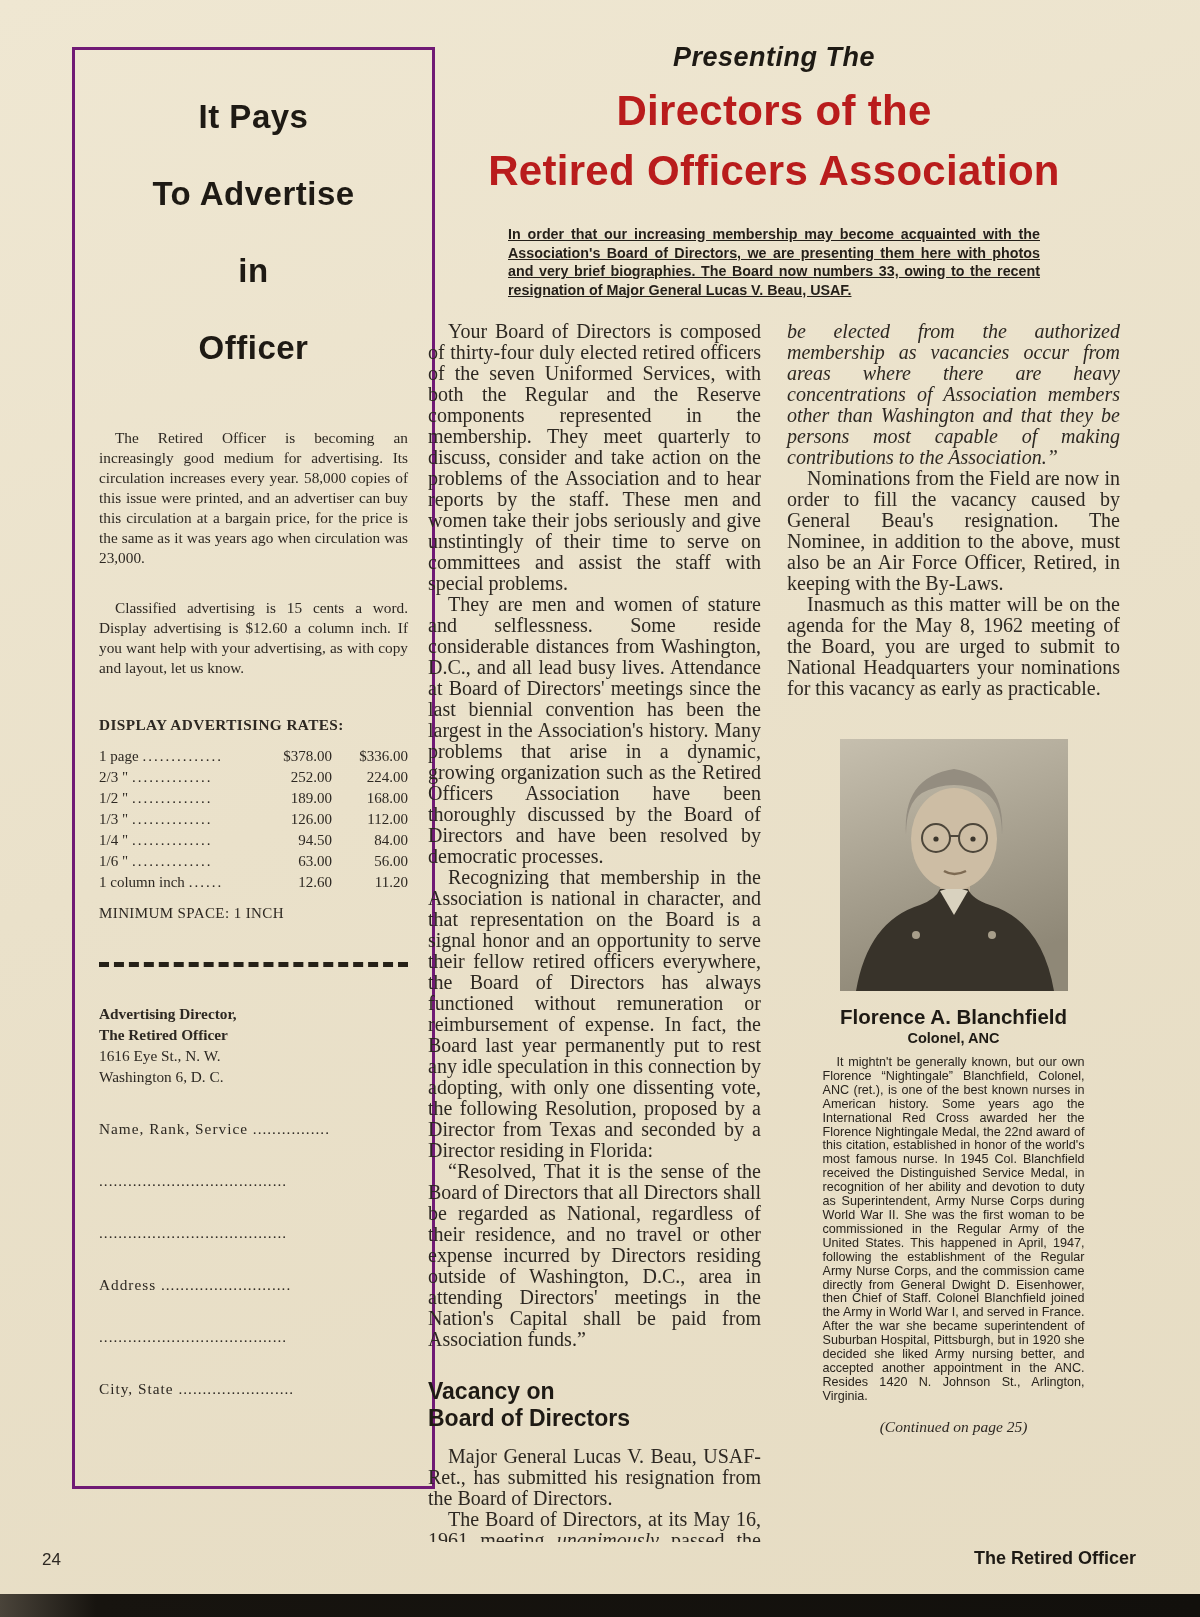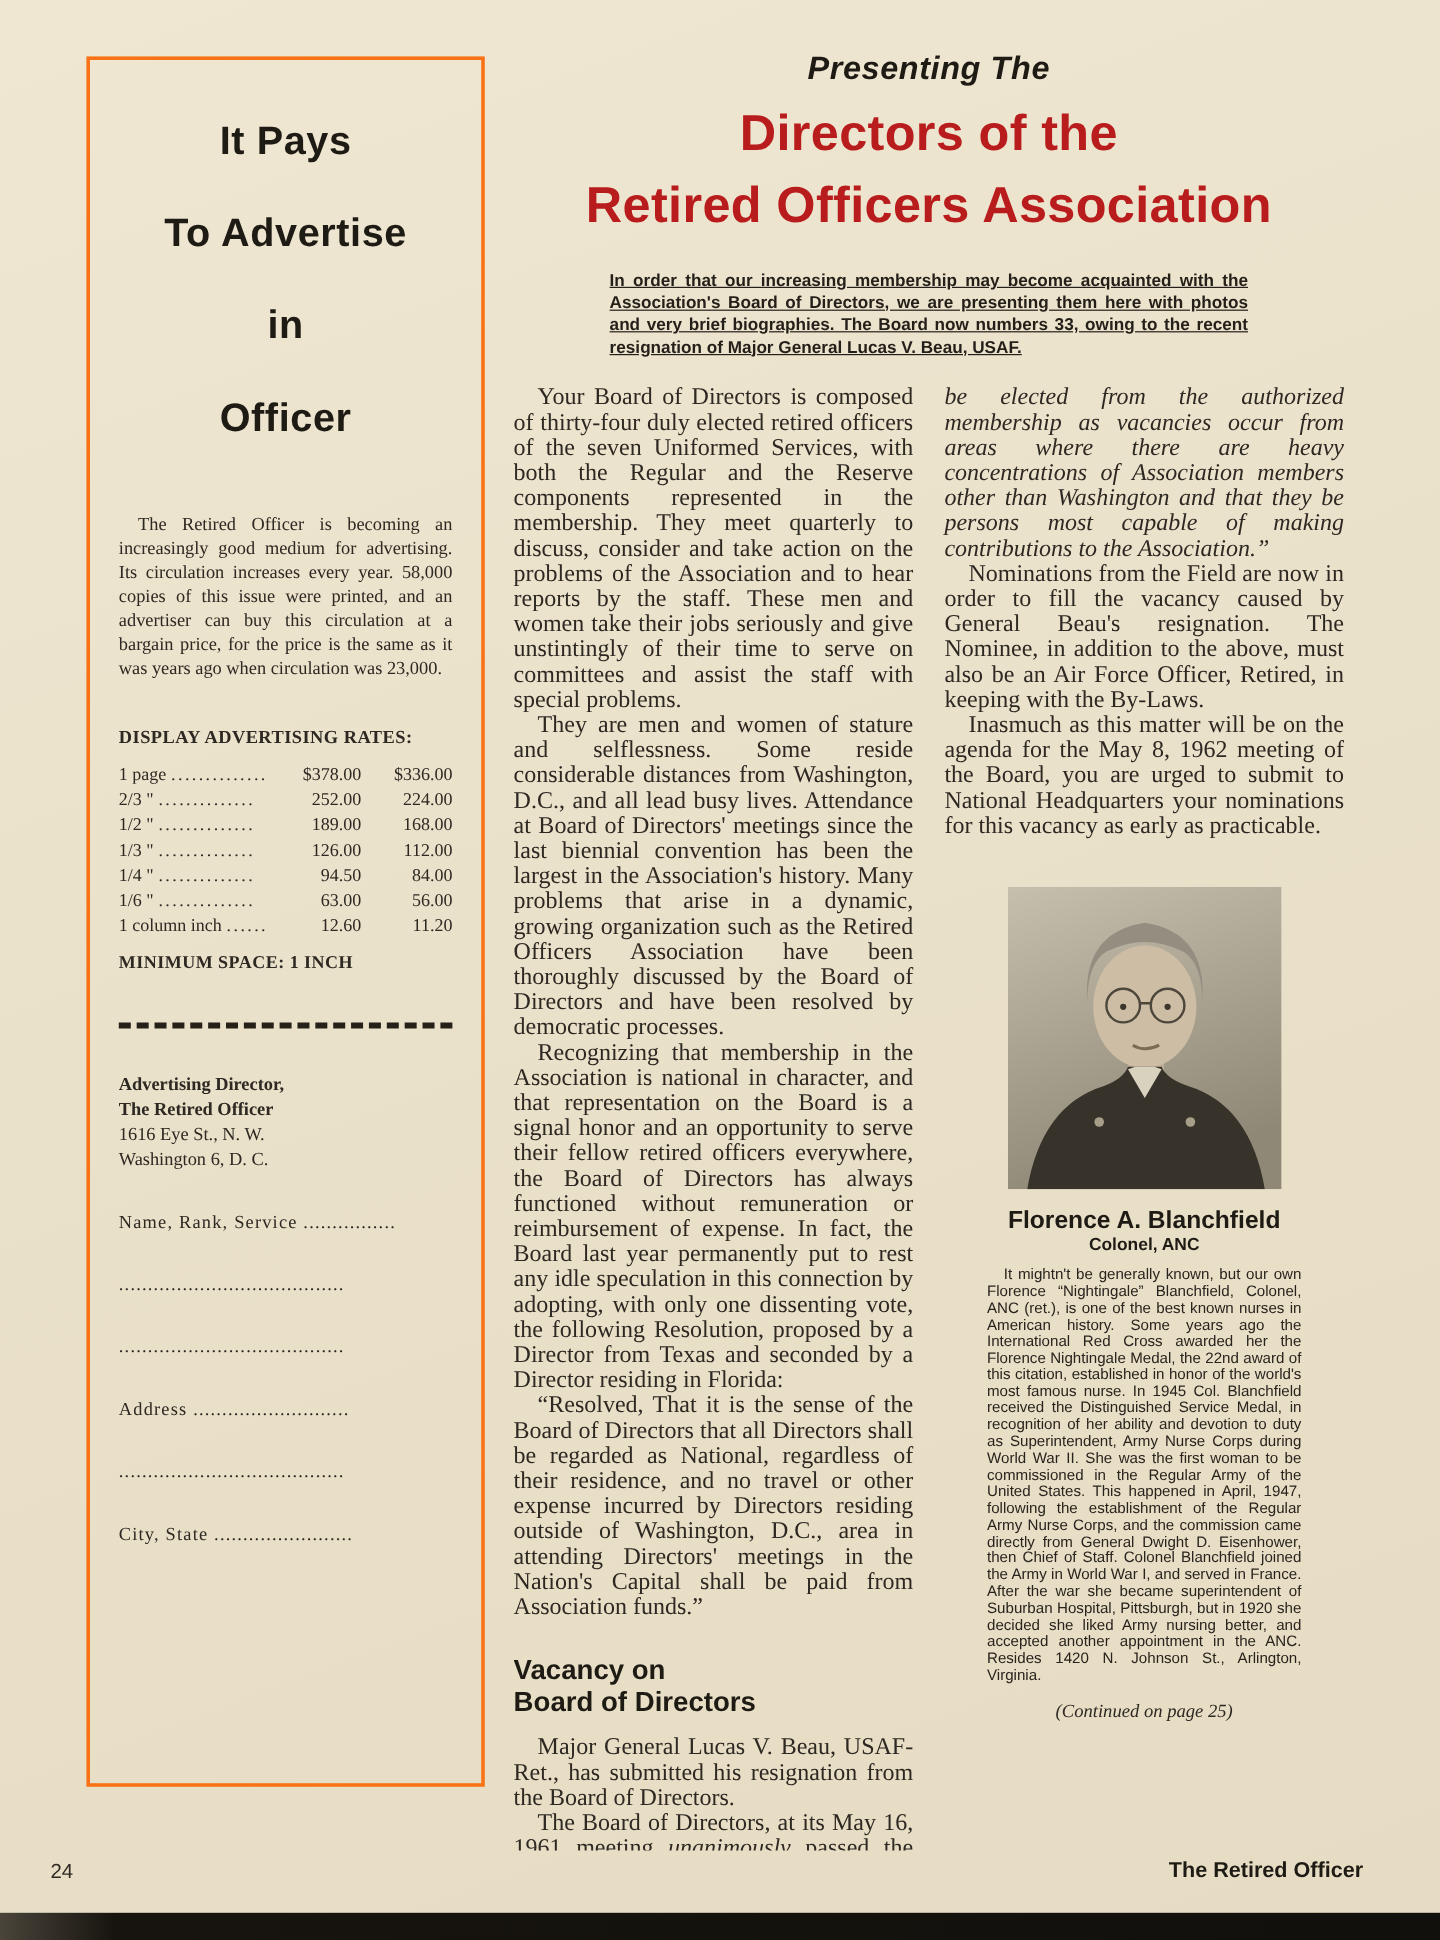--- a/index.html
+++ b/index.html
@@ -7,37 +7,37 @@
   body {
     position:relative;
     background:linear-gradient(160deg,#efe7d2 0%, #eae1ca 45%, #e6dcc3 100%);
     font-family:"Liberation Serif", serif;
     color:#2d2822;
     overflow:hidden;
   }
 
   
   .ad-box {
-    position:absolute; left:72px; top:47px; width:332px; height:1442px;
-    border:3px solid #f97316; padding:28px 24px 20px;
+    position:absolute; left:72px; top:47px; width:363px; height:1442px;
+    border:3px solid #701a75; padding:28px 24px 20px;
   }
   .ad-head-line {
     font-family:"Liberation Sans", sans-serif; font-weight:700;
     font-size:33px; line-height:77px; text-align:center; color:#1e1a14;
     letter-spacing:0.5px;
   }
   .ad-para { font-size:15.3px; line-height:20px; text-align:justify; margin-top:22px; text-indent:16px; }
   .rates-heading { font-weight:700; font-size:15.3px; margin-top:38px; letter-spacing:0.4px; }
   .rates { margin-top:12px; }
   .rate-row { display:flex; font-size:15px; line-height:21px; white-space:nowrap; }
   .rate-item { flex:none; }
   .rate-dots { flex:1; overflow:hidden; padding:0 4px; letter-spacing:2px; }
   .rate-p1 { flex:none; width:68px; text-align:right; }
   .rate-p2 { flex:none; width:76px; text-align:right; }
-  .minimum { font-weight:700; font-size:15px; margin-top:12px; letter-spacing:0.4px; }
+  .minimum { font-weight:400; font-size:15px; margin-top:12px; letter-spacing:0.4px; }
   .dash-sep { border-top:5px dashed #262118; margin:40px 0 36px; height:0; }
   .addr-line { font-size:15.3px; line-height:21px; }
   .addr-line.bold { font-weight:700; }
   .coupon { margin-top:32px; font-size:15.3px; line-height:21px; text-align:justify; }
   .form-line { font-size:15.3px; line-height:21px; margin-top:31px; white-space:nowrap; overflow:hidden; letter-spacing:1px; }
 
   
   .main { position:absolute; left:428px; top:42px; width:692px; height:1500px; overflow:hidden; }
   .kicker {
     text-align:center; font-family:"Liberation Sans", sans-serif;
@@ -84,20 +84,21 @@
 <body>
 
 <div class="ad-box">
   <div>
     <div class="ad-head-line">It Pays</div>
     <div class="ad-head-line">To Advertise</div>
     <div class="ad-head-line">in</div>
     <div class="ad-head-line">Officer</div>
   </div>
   <p class="ad-para" style="margin-top:42px;">The Retired Officer is becoming an increasingly good medium for advertising. Its circulation increases every year. 58,000 copies of this issue were printed, and an advertiser can buy this circulation at a bargain price, for the price is the same as it was years ago when circulation was 23,000.</p>
+  <p class="ad-para" style="margin-top:30px;">Classified advertising is 15 cents a word. Display advertising is $12.60 a column inch. If you want help with your advertising, as with copy and layout, let us know.</p>
 
   <div class="rates-heading">DISPLAY ADVERTISING RATES:</div>
   <div class="rates">
     <div class="rate-row">
       <span class="rate-item">1 page</span>
         <span class="rate-dots">..............</span>
         <span class="rate-p1">$378.00</span>
         <span class="rate-p2">$336.00</span>
     </div>
     <div class="rate-row">

